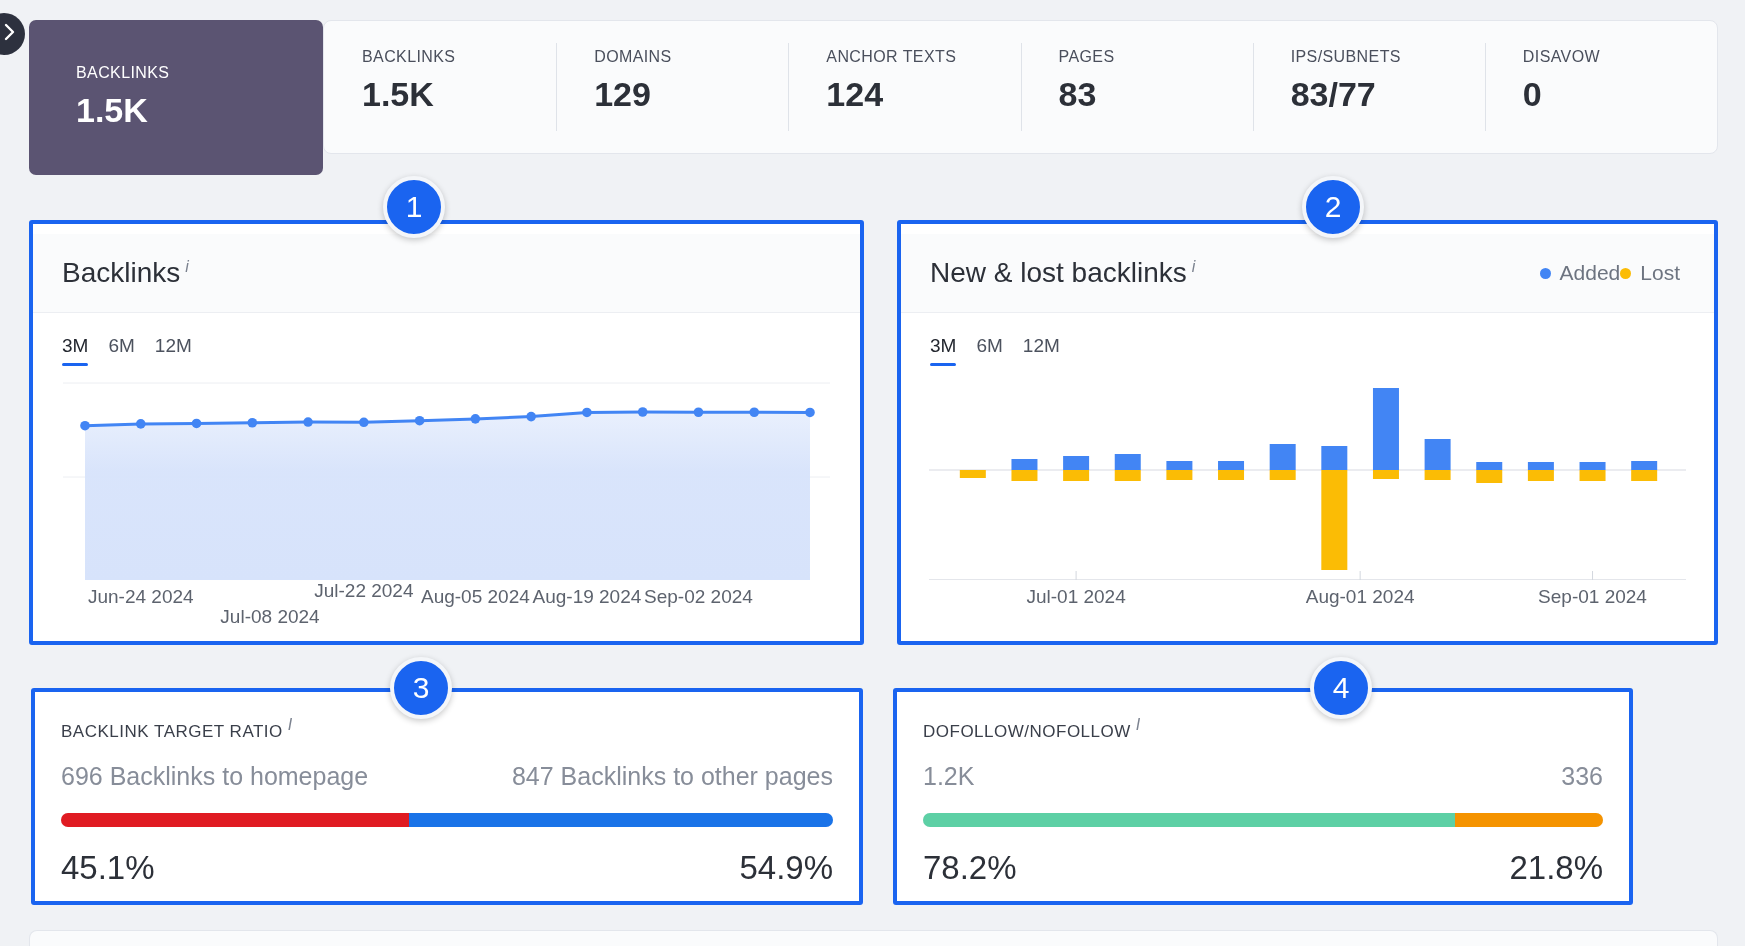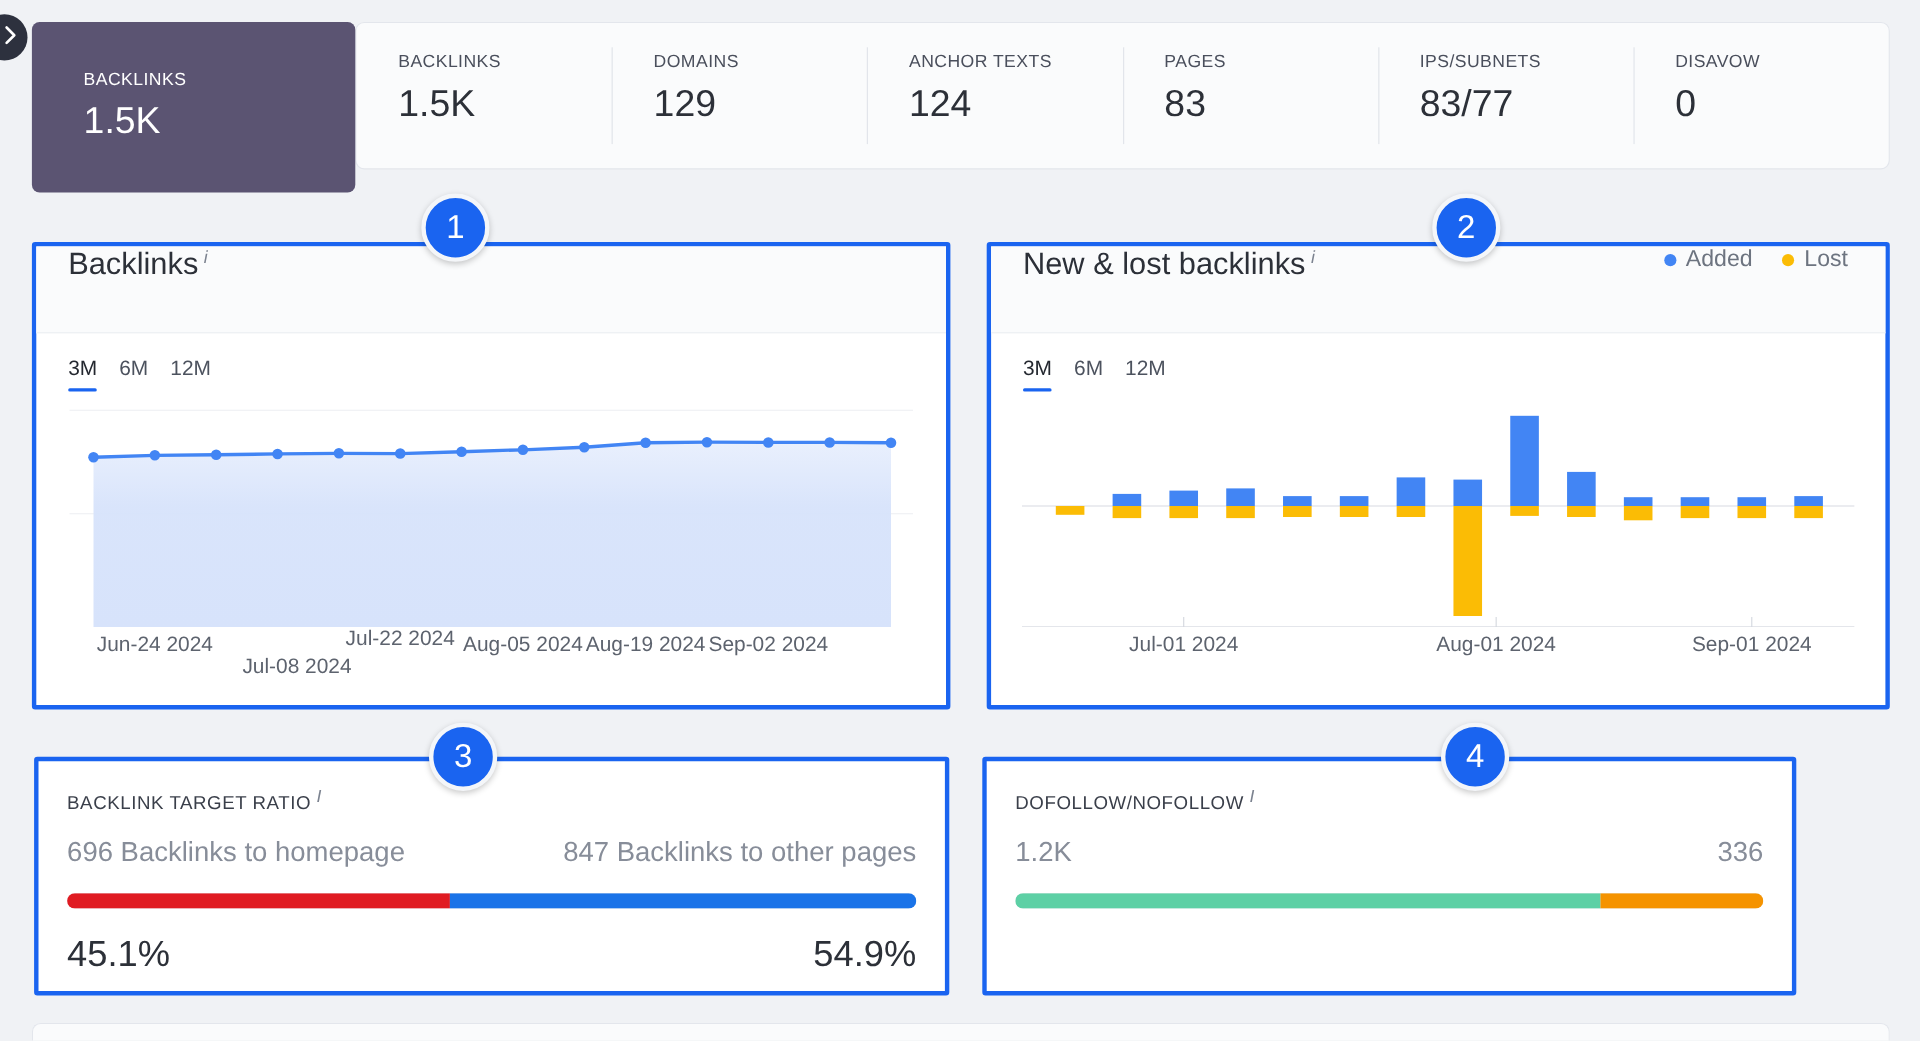--- a/index.html
+++ b/index.html
@@ -40,21 +40,21 @@
   }
   .metric + .metric::before {
     content: ""; position: absolute; left: 0; top: 22px; bottom: 22px;
     width: 1px; background: #dfe3e9;
   }
   .metric-label {
     font-size: 16px; letter-spacing: .4px; color: #4a4f5c; font-weight: 400;
     text-transform: uppercase;
   }
   .metric-value {
-    margin-top: 11px; font-size: 34px; color: #2c3038; font-weight: 400;
+    margin-top: 11px; font-size: 34px; color: #2c3038; font-weight: 700;
     line-height: 1;
   }
   .metric-active {
     position: absolute; left: 0; top: 0; z-index: 5;
     width: 294px; height: 155px;
     background: #5b5472; border-radius: 7px;
     padding: 44px 0 0 47px;
   }
   .metric-active .metric-label { color: #ffffff; }
   .metric-active .metric-value { color: #ffffff; }
@@ -76,31 +76,32 @@
     background: #ffffff;
     border: 4px solid #1a64f0;
     border-radius: 3px;
   }
 
   
   .panel-head {
     height: 79px;
     background: #fafbfc;
     border-bottom: 1px solid #eceef2;
-    display: flex; align-items: flex-start; justify-content: space-between;
+    display: flex; align-items: center; justify-content: space-between;
     padding: 0 34px 0 29px;
+    margin-top: 10px;
   }
   .panel-title {
     font-size: 28px; color: #2c3038; font-weight: 400;
   }
   .info-i {
     font-size: 16px; color: #7b828f; font-style: italic;
     vertical-align: super; margin-left: 5px; cursor: pointer;
   }
-  .legend { display: flex; gap: 27px; align-items: center; }
+  .legend { display: flex; align-items: center; }
   .legend-item { display: flex; align-items: center; gap: 9px;
     font-size: 21px; color: #6d7480; }
   .legend-dot { width: 11px; height: 11px; border-radius: 50%; }
 
   
   .range-tabs {
     display: flex; gap: 20px; padding: 22px 0 0 29px;
   }
   .range-tab {
     font-size: 19px; color: #4c525e; cursor: pointer;
@@ -344,19 +345,23 @@
         <span>DOFOLLOW/NOFOLLOW</span><span class="info-i">i</span>
       </div>
       <div class="ratio-counts">
         <span>1.2K</span>
         <span>336</span>
       </div>
       <div class="ratio-bar" id="ratio-bar-2">
           <div class="seg" style="width: 78.2%; background: rgb(93, 208, 165);"></div>
           <div class="seg" style="flex: 1 1 0%; background: rgb(245, 147, 0);"></div>
         </div>
+      <div class="ratio-percents">
+        <span>78.2%</span>
+        <span>21.8%</span>
+      </div>
     </div>
   </div>
   <div class="callout" style="left:1310px; top:657px;">4</div>
 
   <div class="bottom-stub"></div>
 
 </div>
 
 </body></html>

